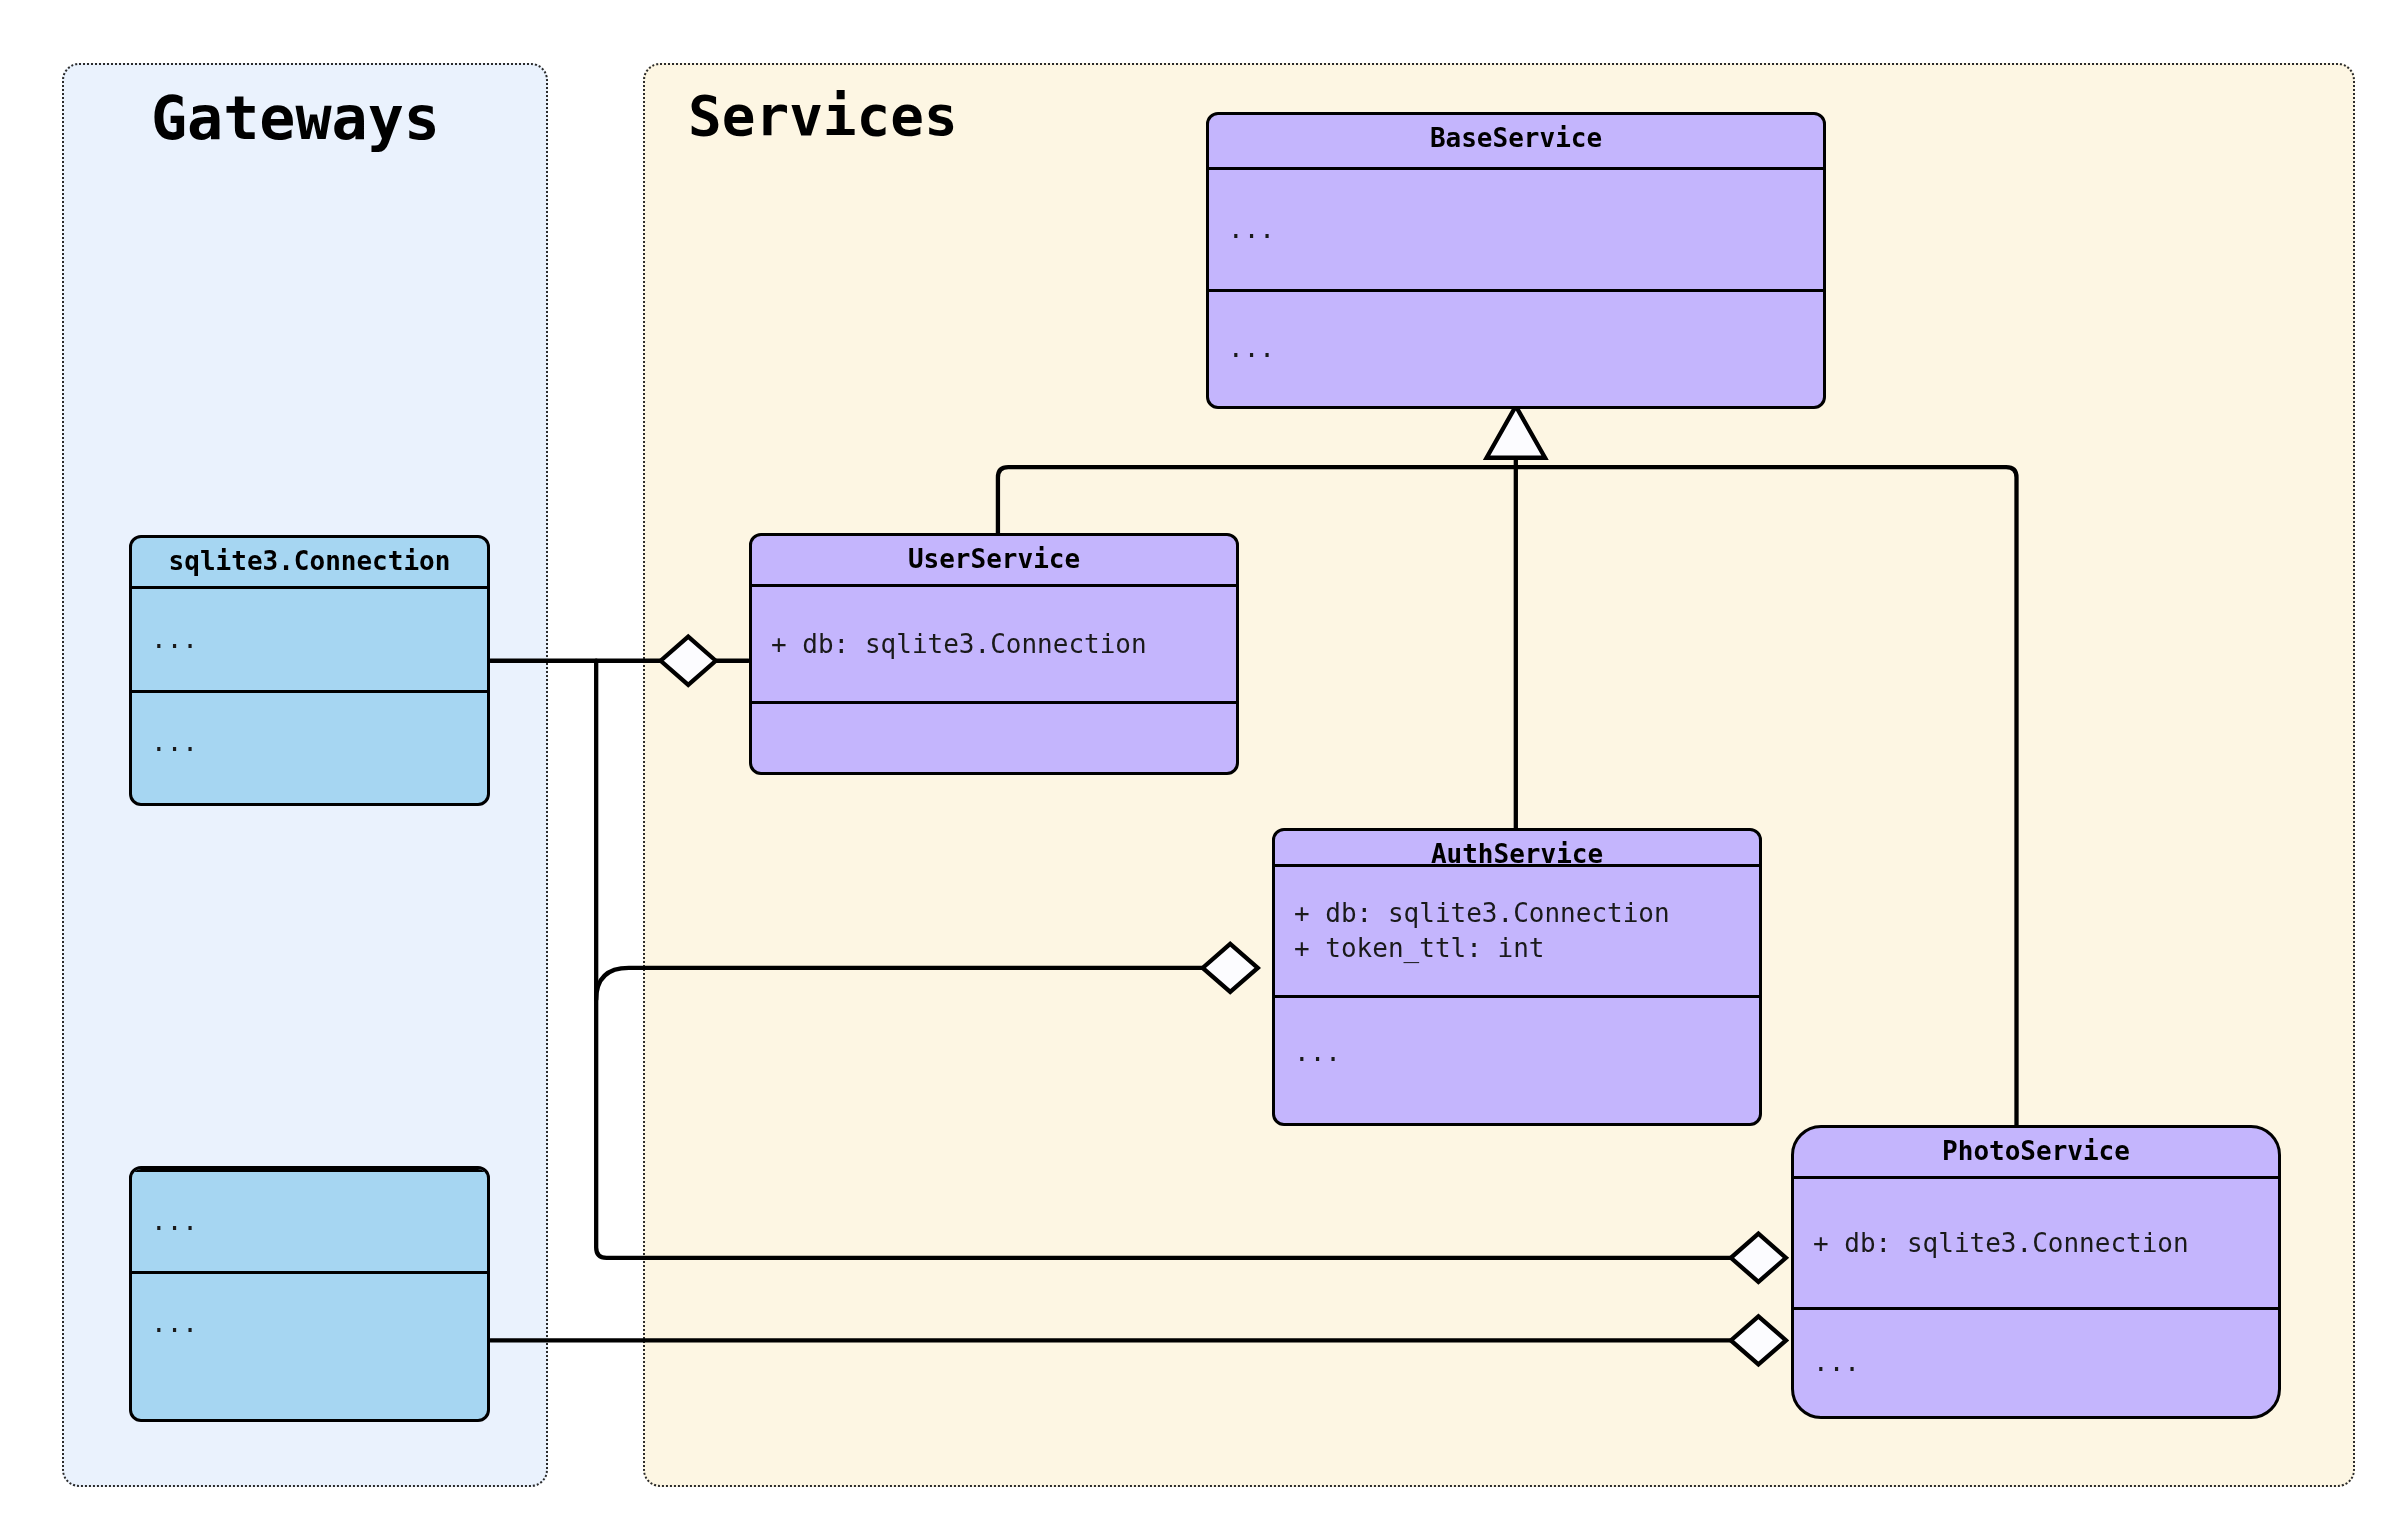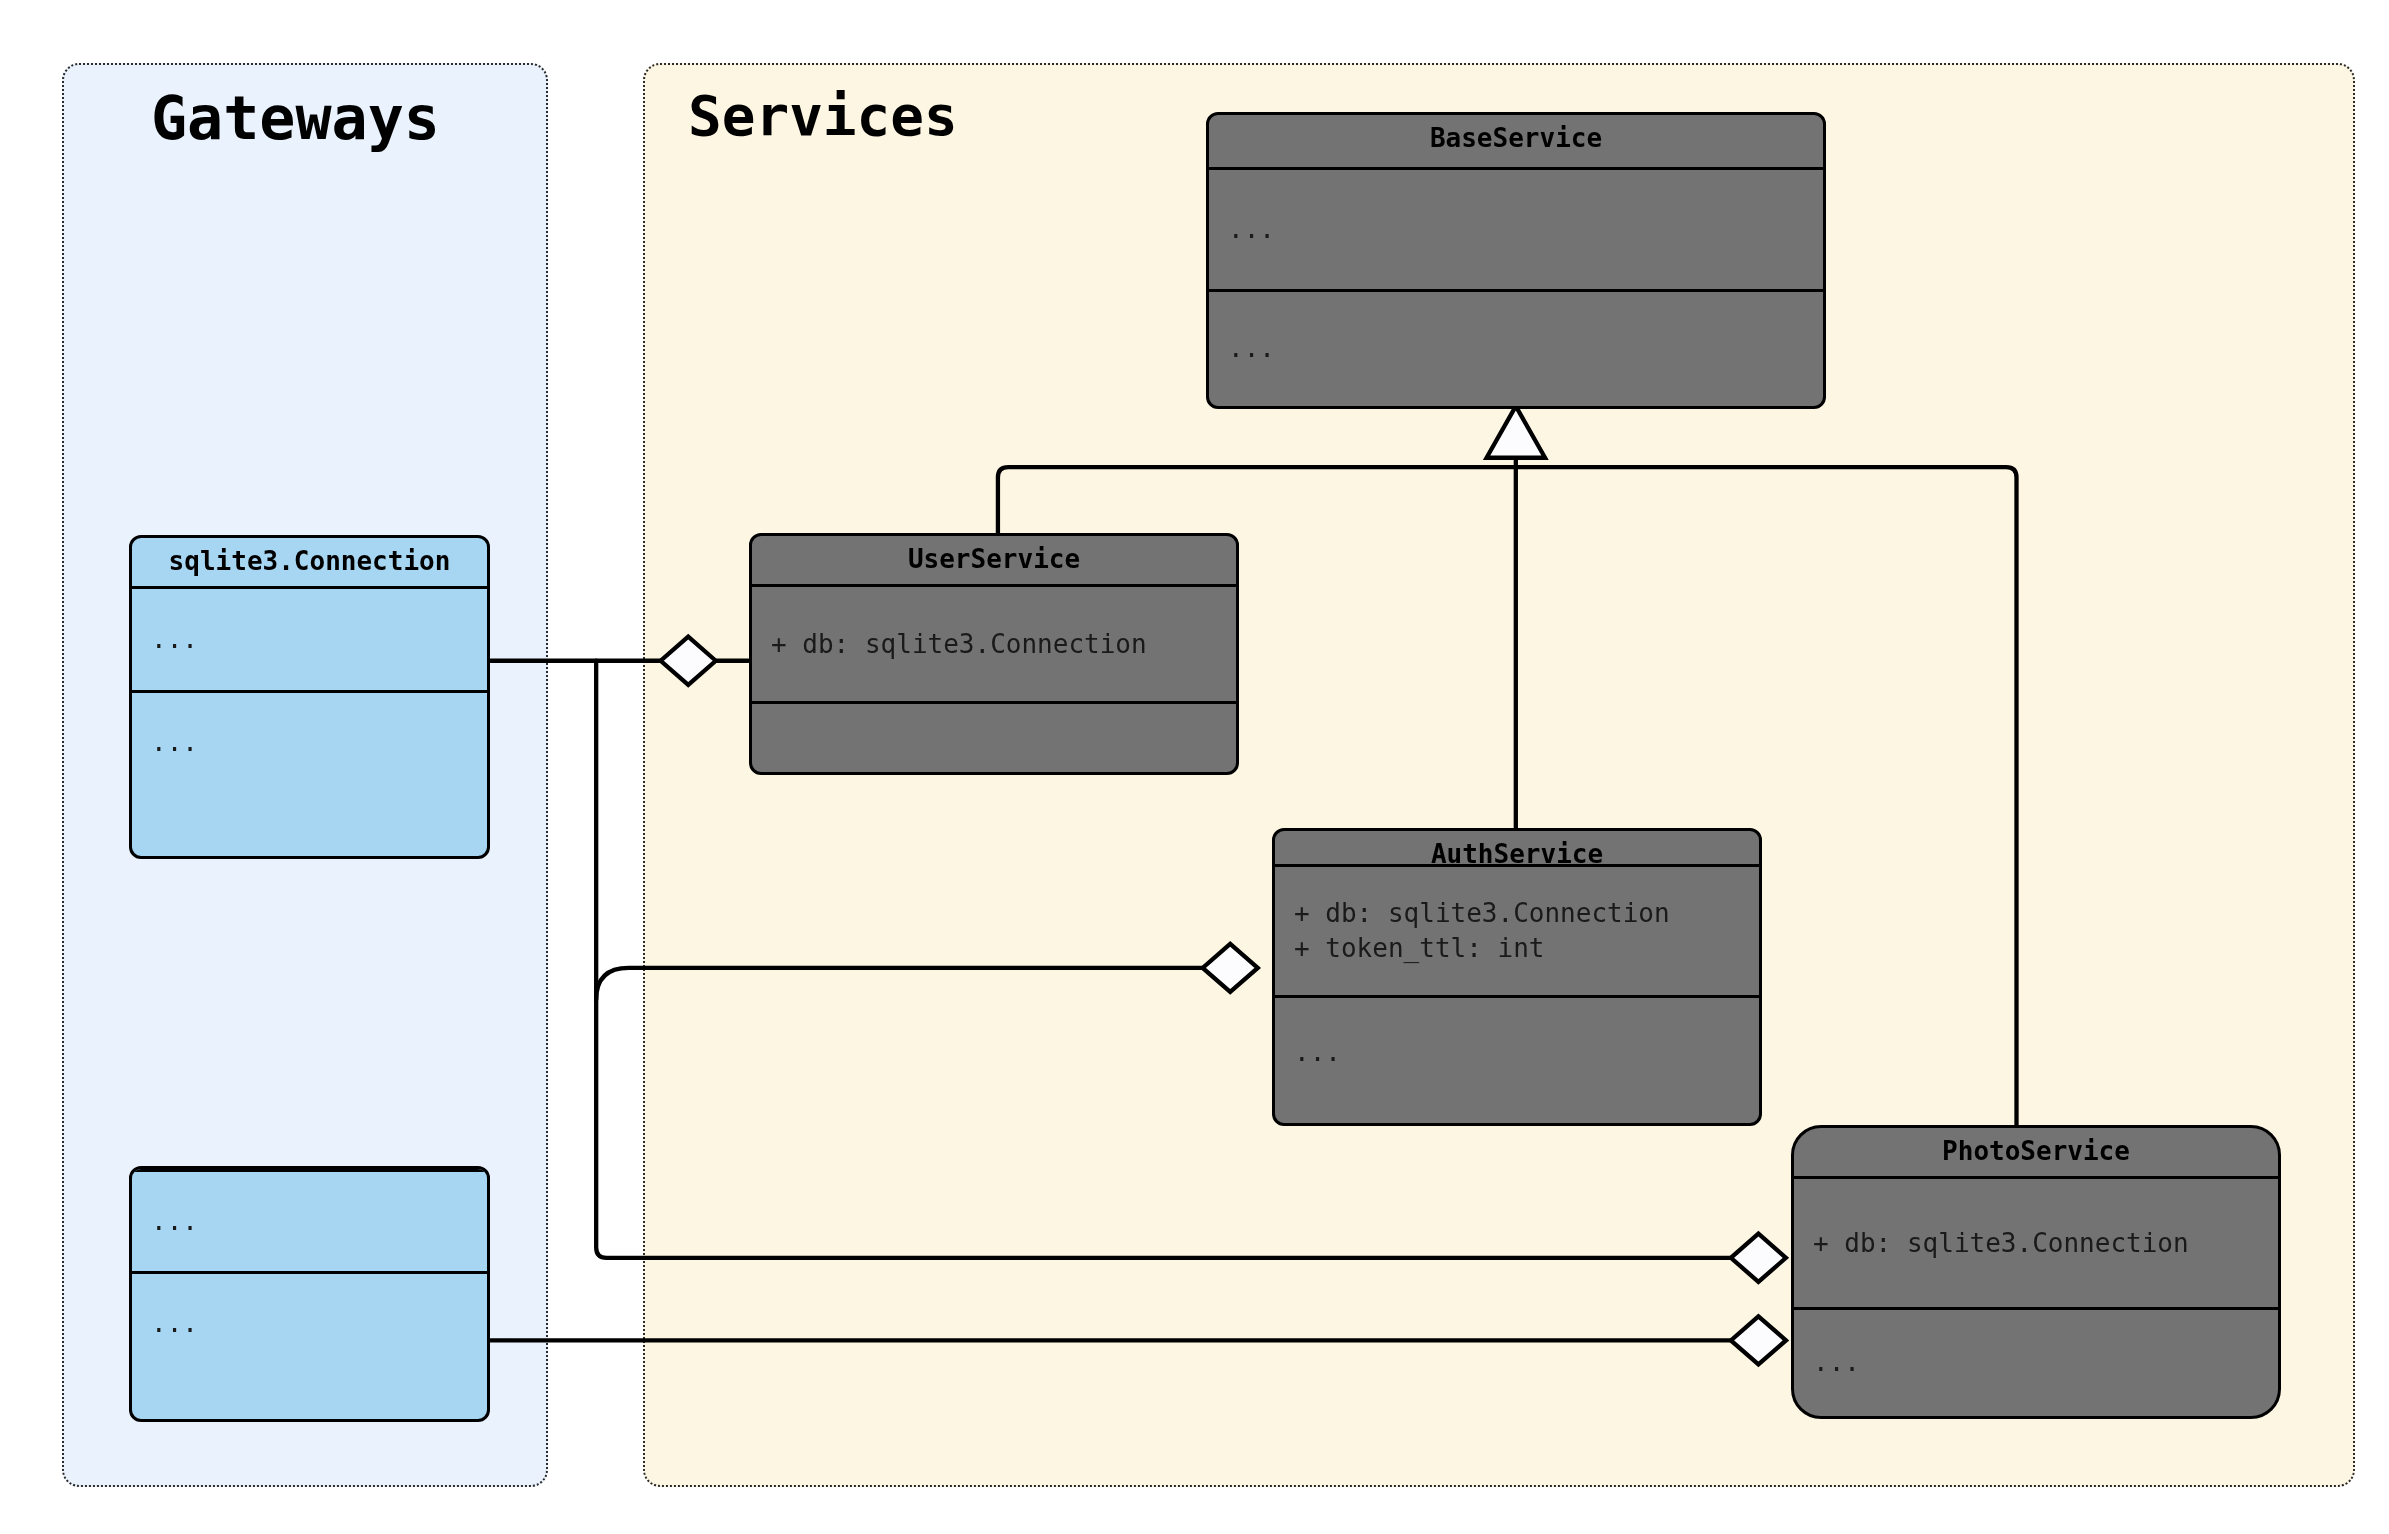--- a/index.html
+++ b/index.html
@@ -37,21 +37,21 @@
     letter-spacing: 0px;
   }
 
   
   .uml {
     position: absolute;
     box-sizing: border-box;
     border: 3.4px solid #000000;
     border-radius: 12px;
     overflow: hidden;
-    background: #737373;
+    background: #c4b5fd;
   }
   .uml.blue { background: #a6d6f2; }
 
   .uml .cmp {
     box-sizing: border-box;
     width: 100%;
     position: relative;
   }
   .uml .cmp.sep { border-top: 3.4px solid #000000; }
 
@@ -145,21 +145,21 @@
         <div class="row">...</div>
       </div>
     </div>
     <div class="cmp sep" style="height:116px;">
       <div class="members">
         <div class="row">...</div>
       </div>
     </div>
   </div>
 
-  <div class="uml blue" style="left:129px; top:535px; width:361px; height:324px;">
+  <div class="uml blue" style="left:129px; top:535px; width:361px; height:271px;">
     <div class="cmp" style="height:48px;">
       <div class="cls-name">sqlite3.Connection</div>
     </div>
     <div class="cmp sep" style="height:104px;">
       <div class="members">
         <div class="row">...</div>
       </div>
     </div>
     <div class="cmp sep" style="height:102px;">
       <div class="members">

